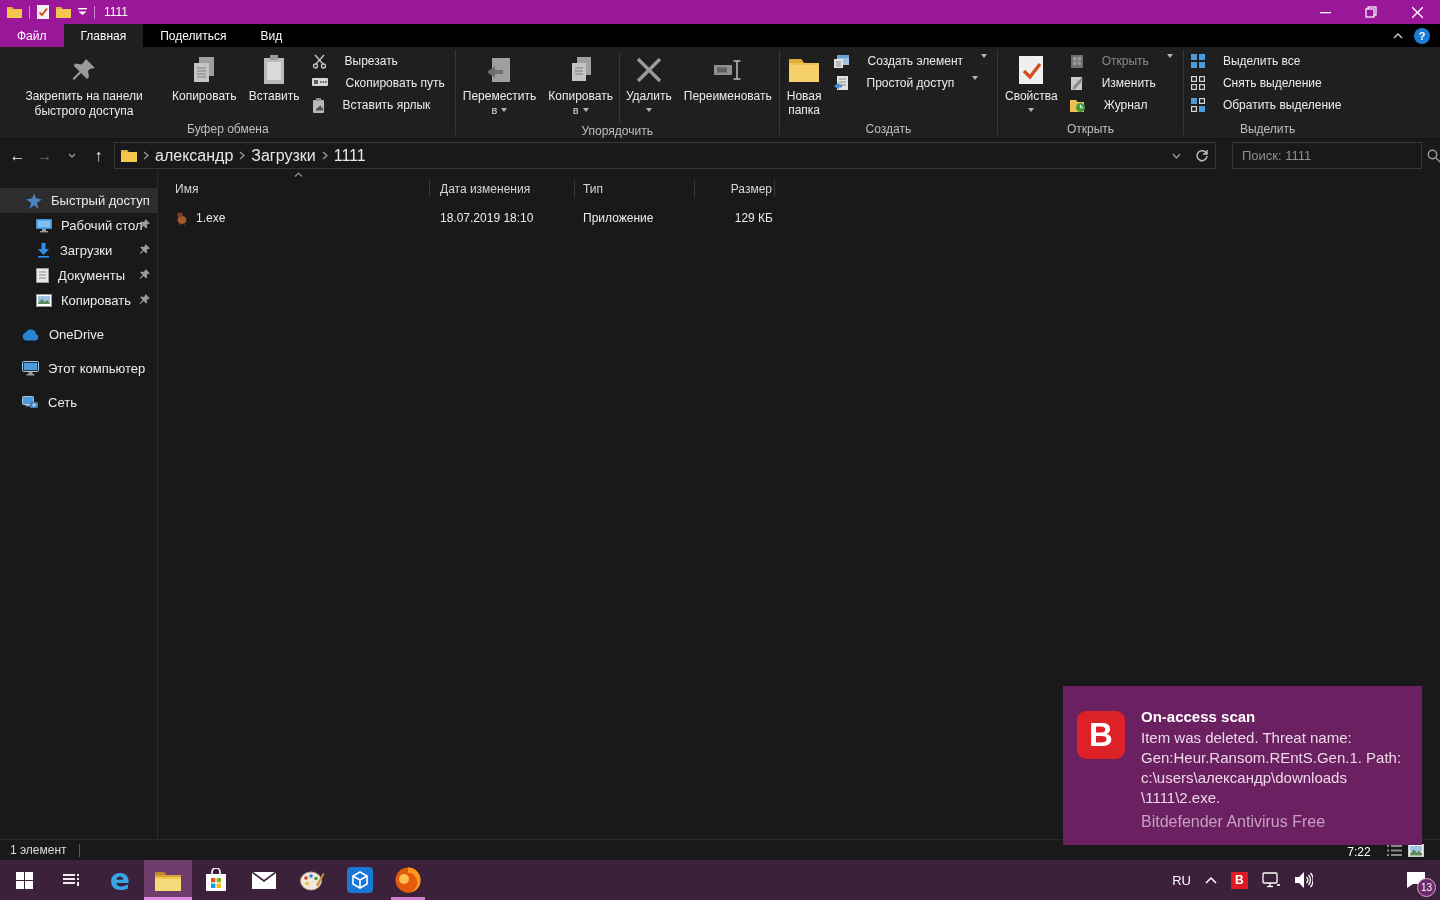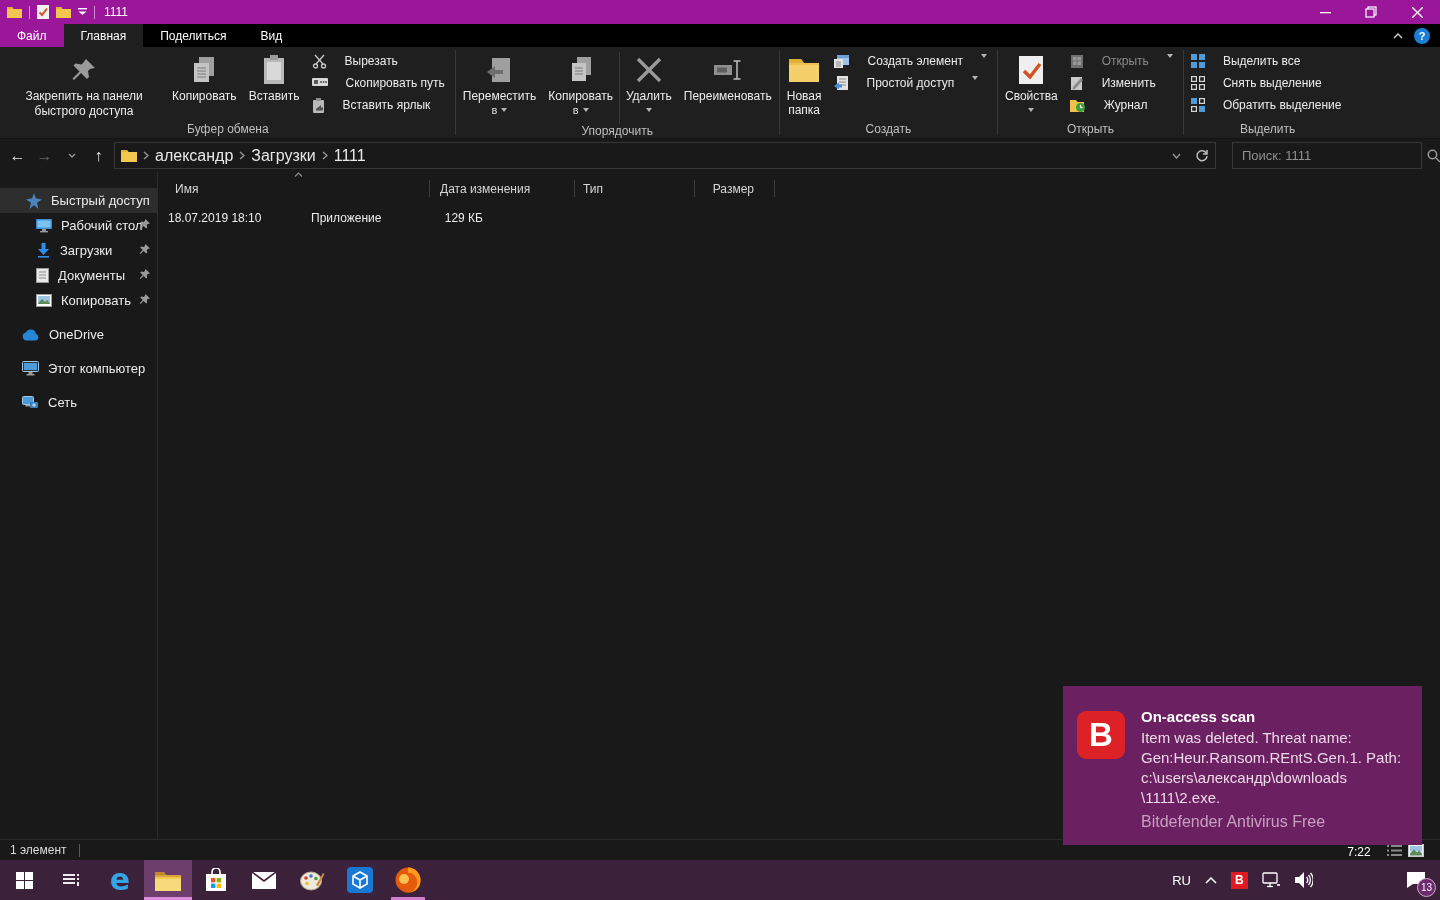--- a/index.html
+++ b/index.html
@@ -63,21 +63,21 @@
   .pin { position:absolute; right:7px; top:6px; }
   .side-gap { height:9px; }
 
   
   .filearea { position:absolute; left:158px; top:172px; right:0; height:667px; }
   .colheaders { position:relative; display:flex; height:23px; align-items:center; font-size:12px; color:#d6d6d6; margin-top:5px; }
   .hc { display:flex; align-items:center; height:17px; border-right:1px solid #3a3a3a; }
   .c-name { width:272px; padding-left:17px; }
   .c-date { width:145px; padding-left:10px; }
   .c-type { width:120px; padding-left:8px; }
-  .c-size { width:80px; justify-content:flex-end; padding-right:20px; }
+  .c-size { width:80px; justify-content:flex-end; padding-right:2px; }
   .sortcaret { position:absolute; top:-5px; left:136px; }
   .filerow { display:flex; height:22px; align-items:center; font-size:12px; color:#ececec; margin-top:7px; }
   .fc { display:flex; align-items:center; height:100%; }
   .fname { gap:7px; }
 
   
   .statusbar { position:absolute; left:0; top:839px; right:0; height:21px; background:#191919; border-top:1px solid #2a2a2a; display:flex; align-items:center; font-size:12px; color:#dcdcdc; }
   .status-count { padding-left:10px; }
   .status-sep { width:1px; height:13px; background:#5a5a5a; margin-left:12px; }
   .viewbtns { margin-left:auto; display:flex; gap:6px; padding-right:16px; align-items:center; }
@@ -643,20 +643,33 @@
         <svg width="9" height="5" viewBox="0 0 9 5" fill="none" stroke="#8f8f8f" stroke-width="1.2">
             <path d="M1 4.5 4.5 1 8 4.5"></path>
           </svg>
       </span>
       <span class="hc c-name">Имя</span>
       <span class="hc c-date">Дата изменения</span>
       <span class="hc c-type">Тип</span>
       <span class="hc c-size">Размер</span>
     </div>
     <div class="filerow">
+      <span class="fc c-name fname">
+        <span>
+          <svg width="14" height="14" viewBox="0 0 14 14">
+              <ellipse cx="7" cy="9" rx="4.5" ry="4" fill="#a05a2c"></ellipse>
+              <circle cx="5" cy="4" r="2.6" fill="#8a4a22"></circle>
+              <circle cx="4.3" cy="3.4" r="0.7" fill="#2a1a0a"></circle>
+              <path d="M7 1.5l1.5 2-2.5.5z" fill="#5a3416"></path>
+              <rect x="4" y="12" width="1.5" height="2" fill="#6a3a1a"></rect>
+              <rect x="8.5" y="12" width="1.5" height="2" fill="#6a3a1a"></rect>
+            </svg>
+        </span>
+        <span>1.exe</span>
+      </span>
       <span class="fc c-date">18.07.2019 18:10</span>
       <span class="fc c-type">Приложение</span>
       <span class="fc c-size">129 КБ</span>
     </div>
   </div>
 
   <div class="statusbar">
     <span class="status-count">1 элемент</span>
     <span class="status-sep"></span>
     <div class="viewbtns">

